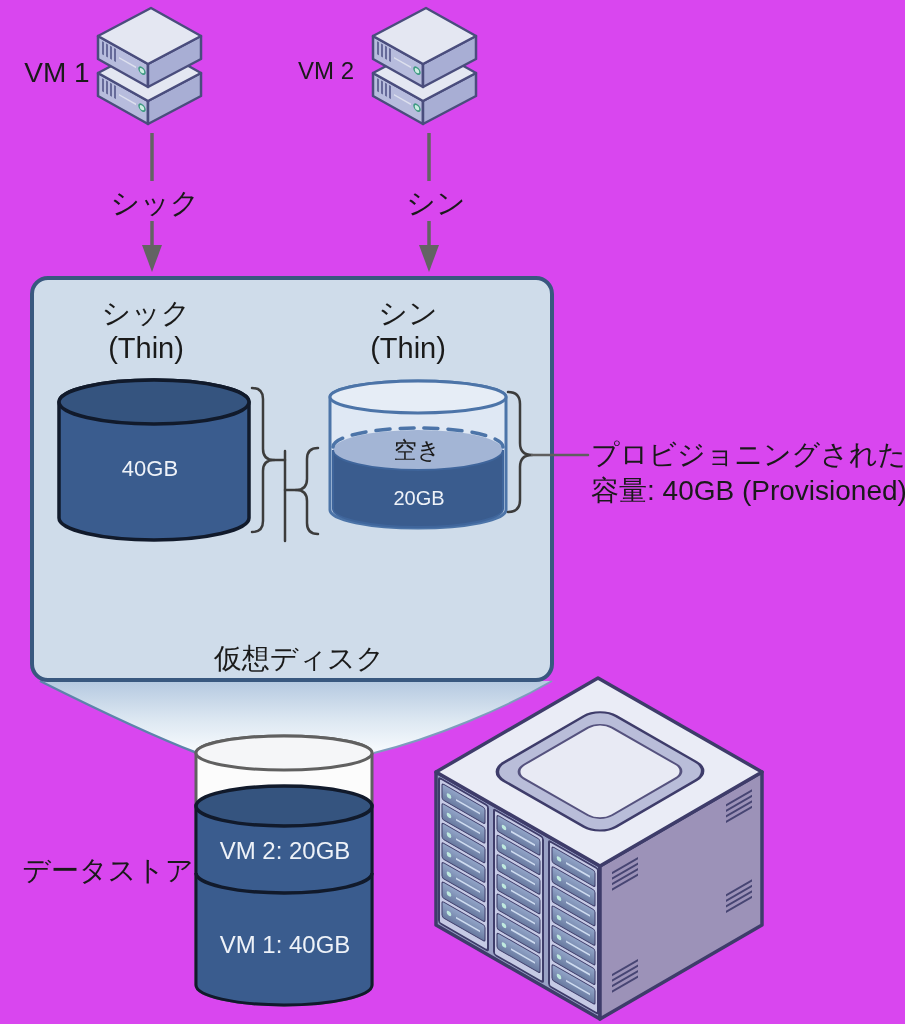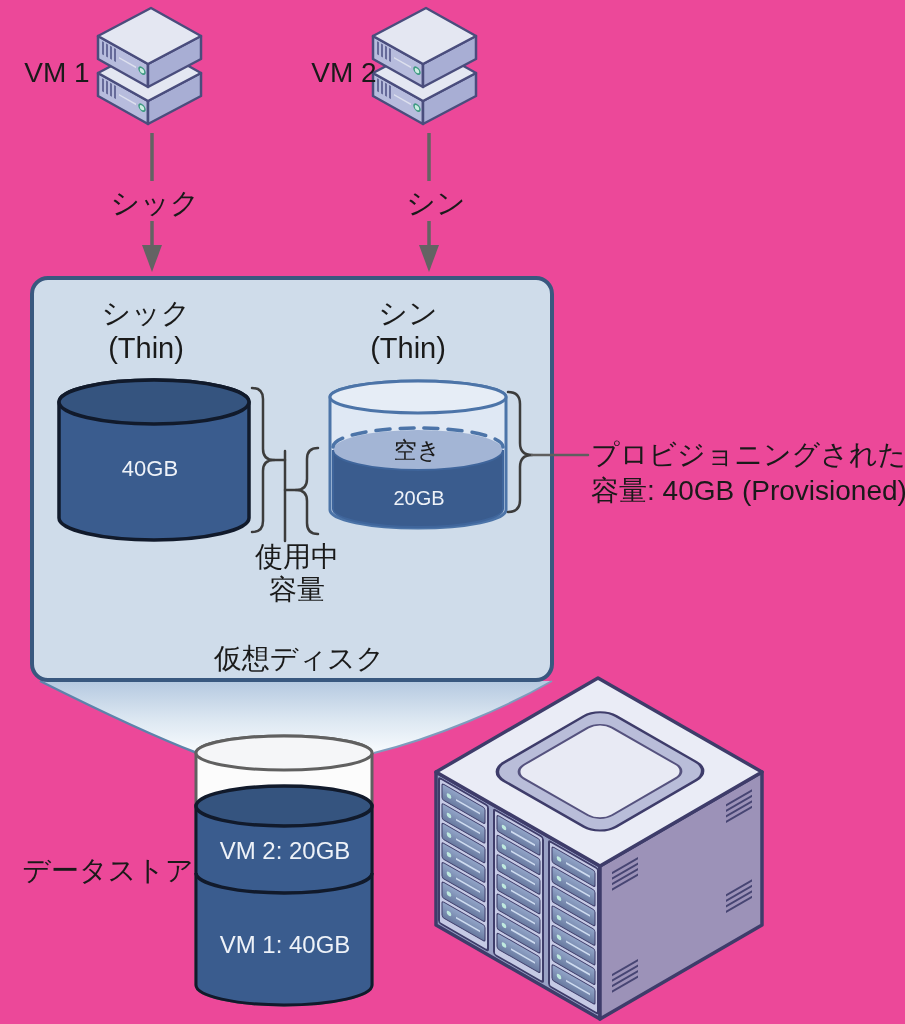--- a/index.html
+++ b/index.html
@@ -1,19 +1,19 @@
 <!DOCTYPE html>
 <html><head>
 <meta charset="utf-8">
 <style>
   html,body{margin:0;padding:0;background:#ffffff;}
   #stage{
     position:relative;
     width:905px;height:1024px;
-    background:#ec4899;
+    background:#d946ef;
     overflow:hidden;
     font-family:"Liberation Sans","DejaVu Sans",sans-serif;
     text-decoration:underline;
   }
   #art{position:absolute;left:0;top:0;}
   .t{
     position:absolute;
     color:#1a1a1a;
     white-space:nowrap;
     font-family:"Liberation Sans","DejaVu Sans",sans-serif;
@@ -217,43 +217,39 @@
 
     <polygon points="436,772 598,678 762,772 600,866" fill="#eaecf6" stroke="#3e3c6a" stroke-width="3.5"></polygon>
     <g transform="matrix(1,-0.58,1,0.573,436,772)">
       <rect x="26" y="26" width="112" height="112" rx="16" fill="#b9bdd9" stroke="#3e3c6a" stroke-width="2.5"></rect>
       <rect x="38" y="38" width="88" height="88" rx="12" fill="#e8eaf4" stroke="#55527e" stroke-width="2"></rect>
     </g>
   </g>
 </svg>
 
 <div class="t c" style="left:57px;top:57px;font-size:28px">VM 1</div>
-<div class="t c" style="left:344px;top:57px;font-size:28px">VM 2</div>
+<div class="t c" style="left:326px;top:57px;font-size:24px">VM 2</div>
 
 <div class="t c" style="left:155px;top:184px;font-size:29px">シック</div>
 <div class="t c" style="left:436px;top:184px;font-size:29px">シン</div>
 
 <div class="t c" style="left:146px;top:296px;font-size:29px;line-height:35px">
   <div>シック</div>
   <div>(Thin)</div>
 </div>
 <div class="t c" style="left:408px;top:296px;font-size:29px;line-height:35px">
   <div>シン</div>
   <div>(Thin)</div>
 </div>
 
 <div class="t c w" style="left:150px;top:456px;font-size:22px">40GB</div>
 
 <div class="t c" style="left:417px;top:435px;font-size:23px">空き</div>
 <div class="t c w" style="left:419px;top:487px;font-size:20px">20GB</div>
 
-<div class="t c" style="left:297px;top:540px;font-size:28px;line-height:33px">
-  <div>使用中</div>
-  <div>容量</div>
-</div>
 
 <div class="t c" style="left:299px;top:640px;font-size:28px">仮想ディスク</div>
 
 <div class="t" style="left:591px;top:437px;font-size:28px;line-height:36px">
   <div>プロビジョニングされた</div>
   <div>容量: 40GB (Provisioned)</div>
 </div>
 
 <div class="t c" style="left:108px;top:852px;font-size:28px">データストア</div>
 

